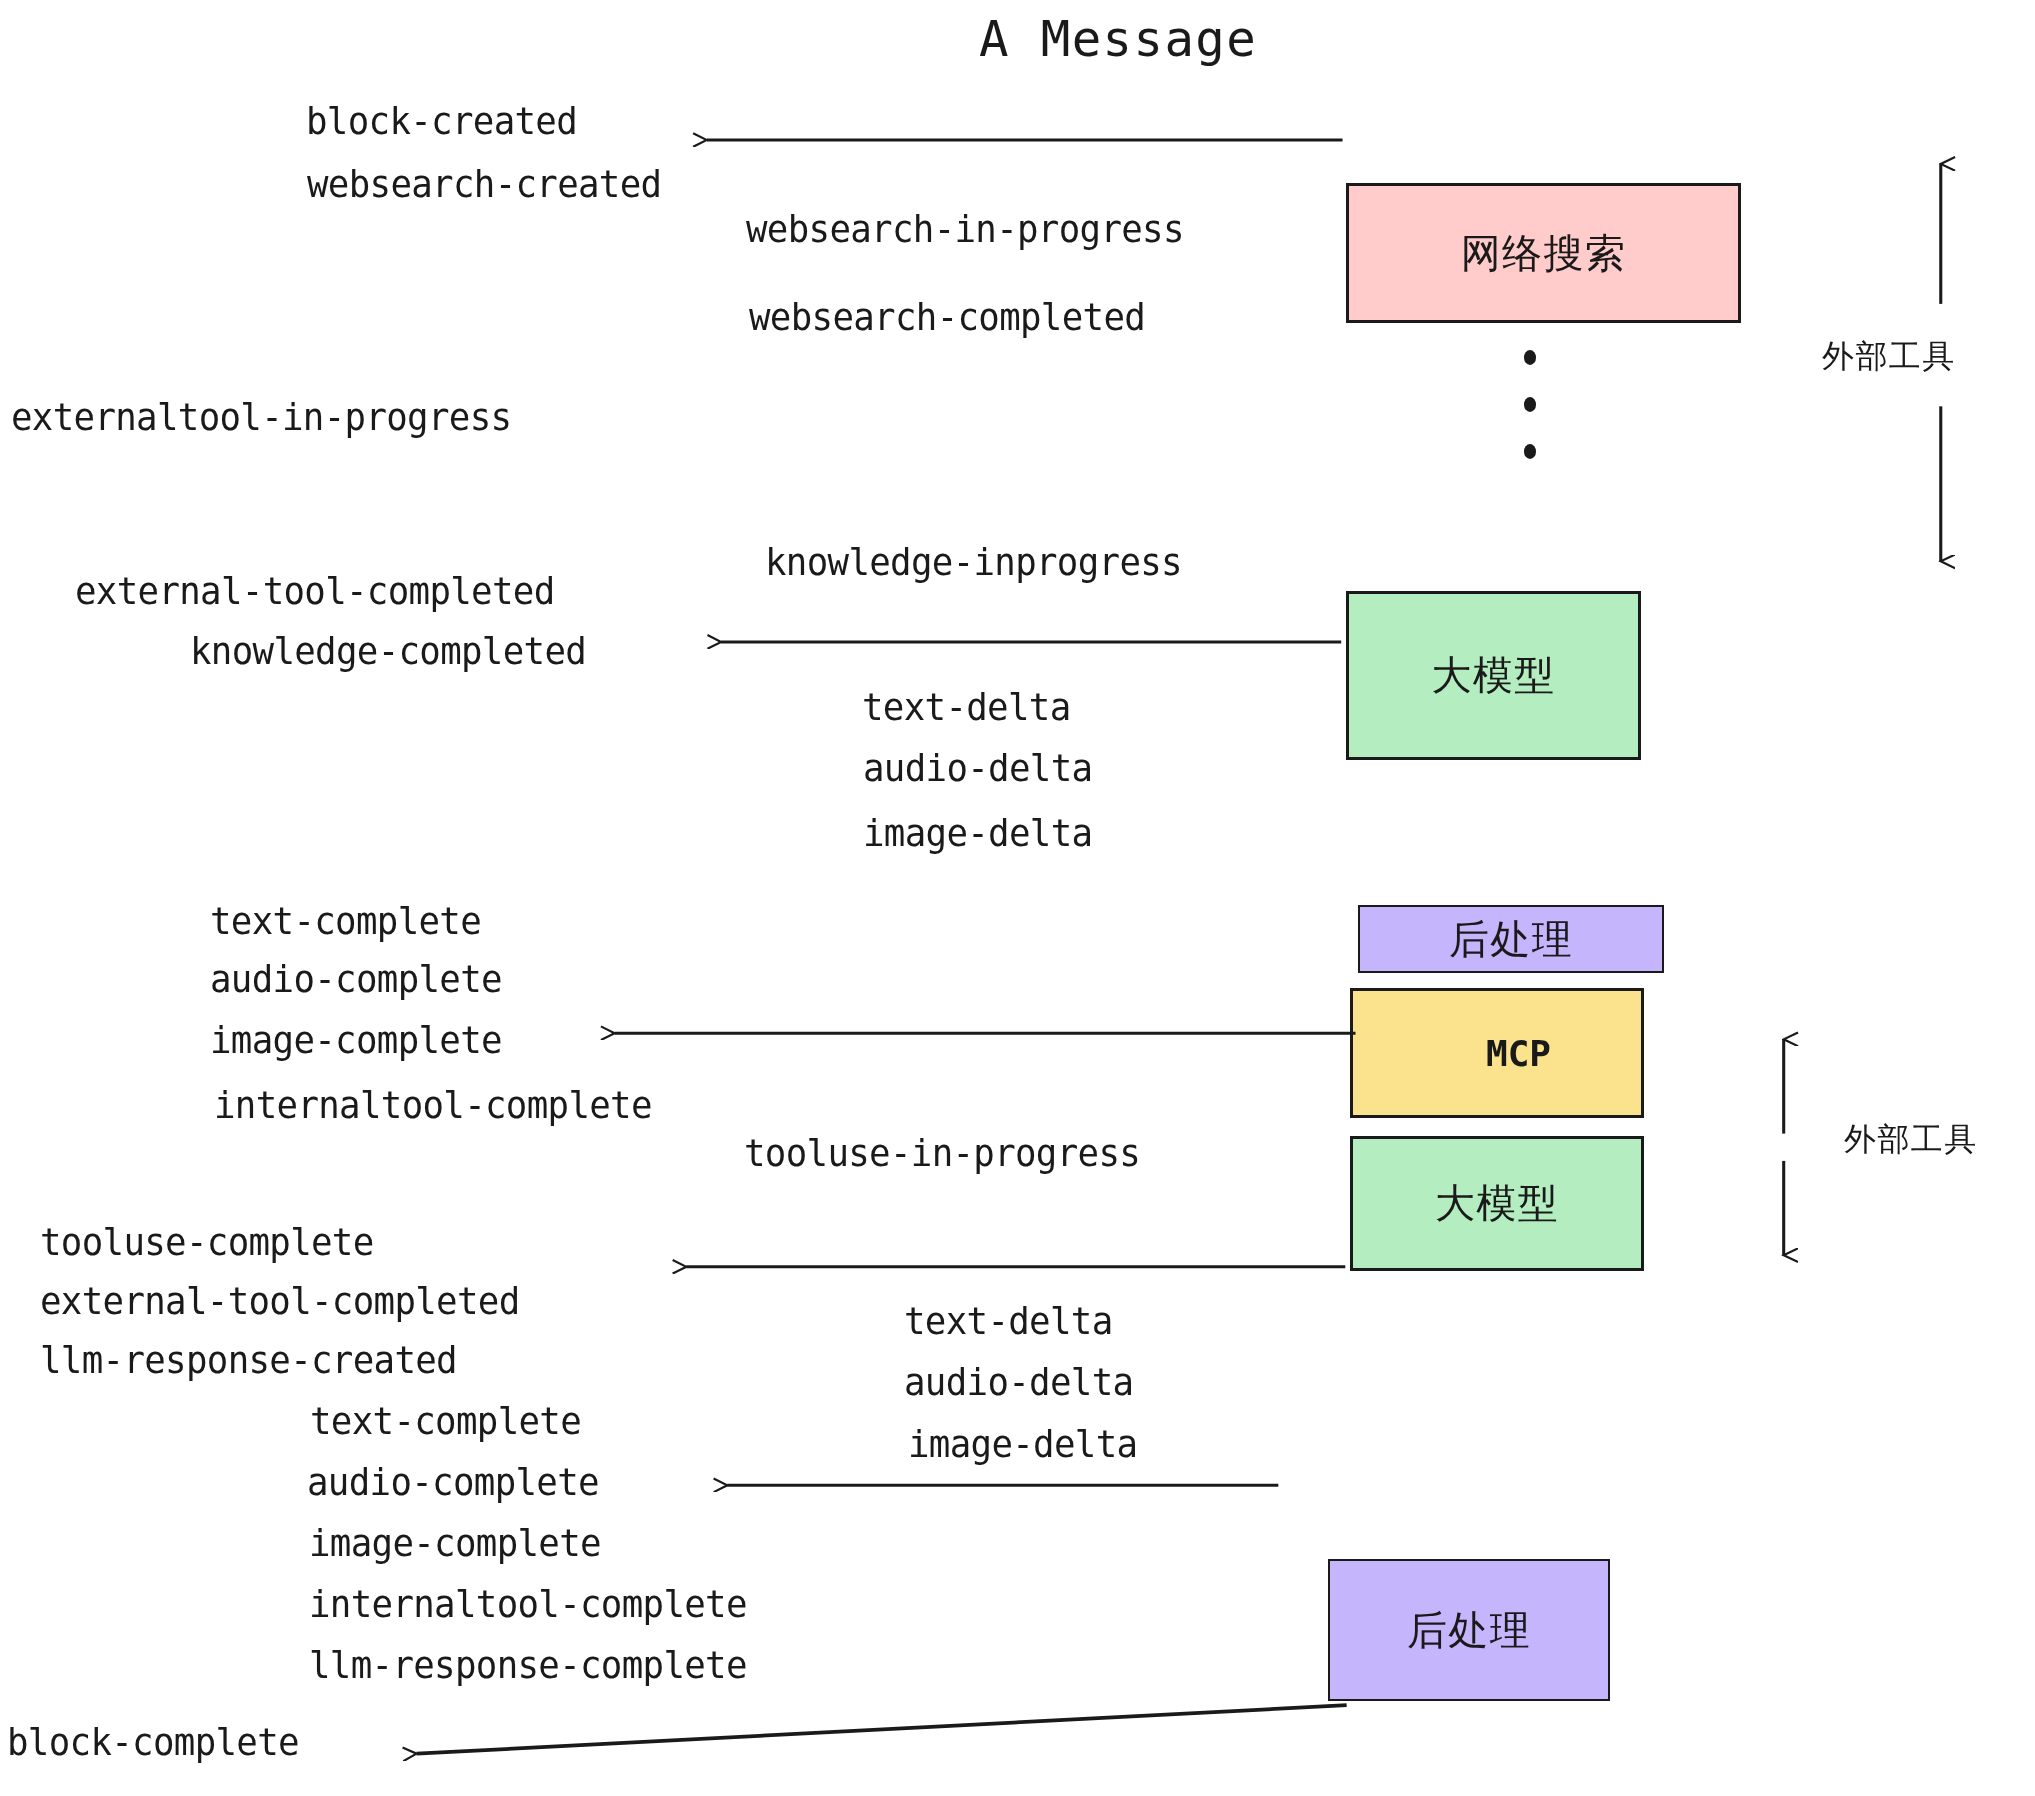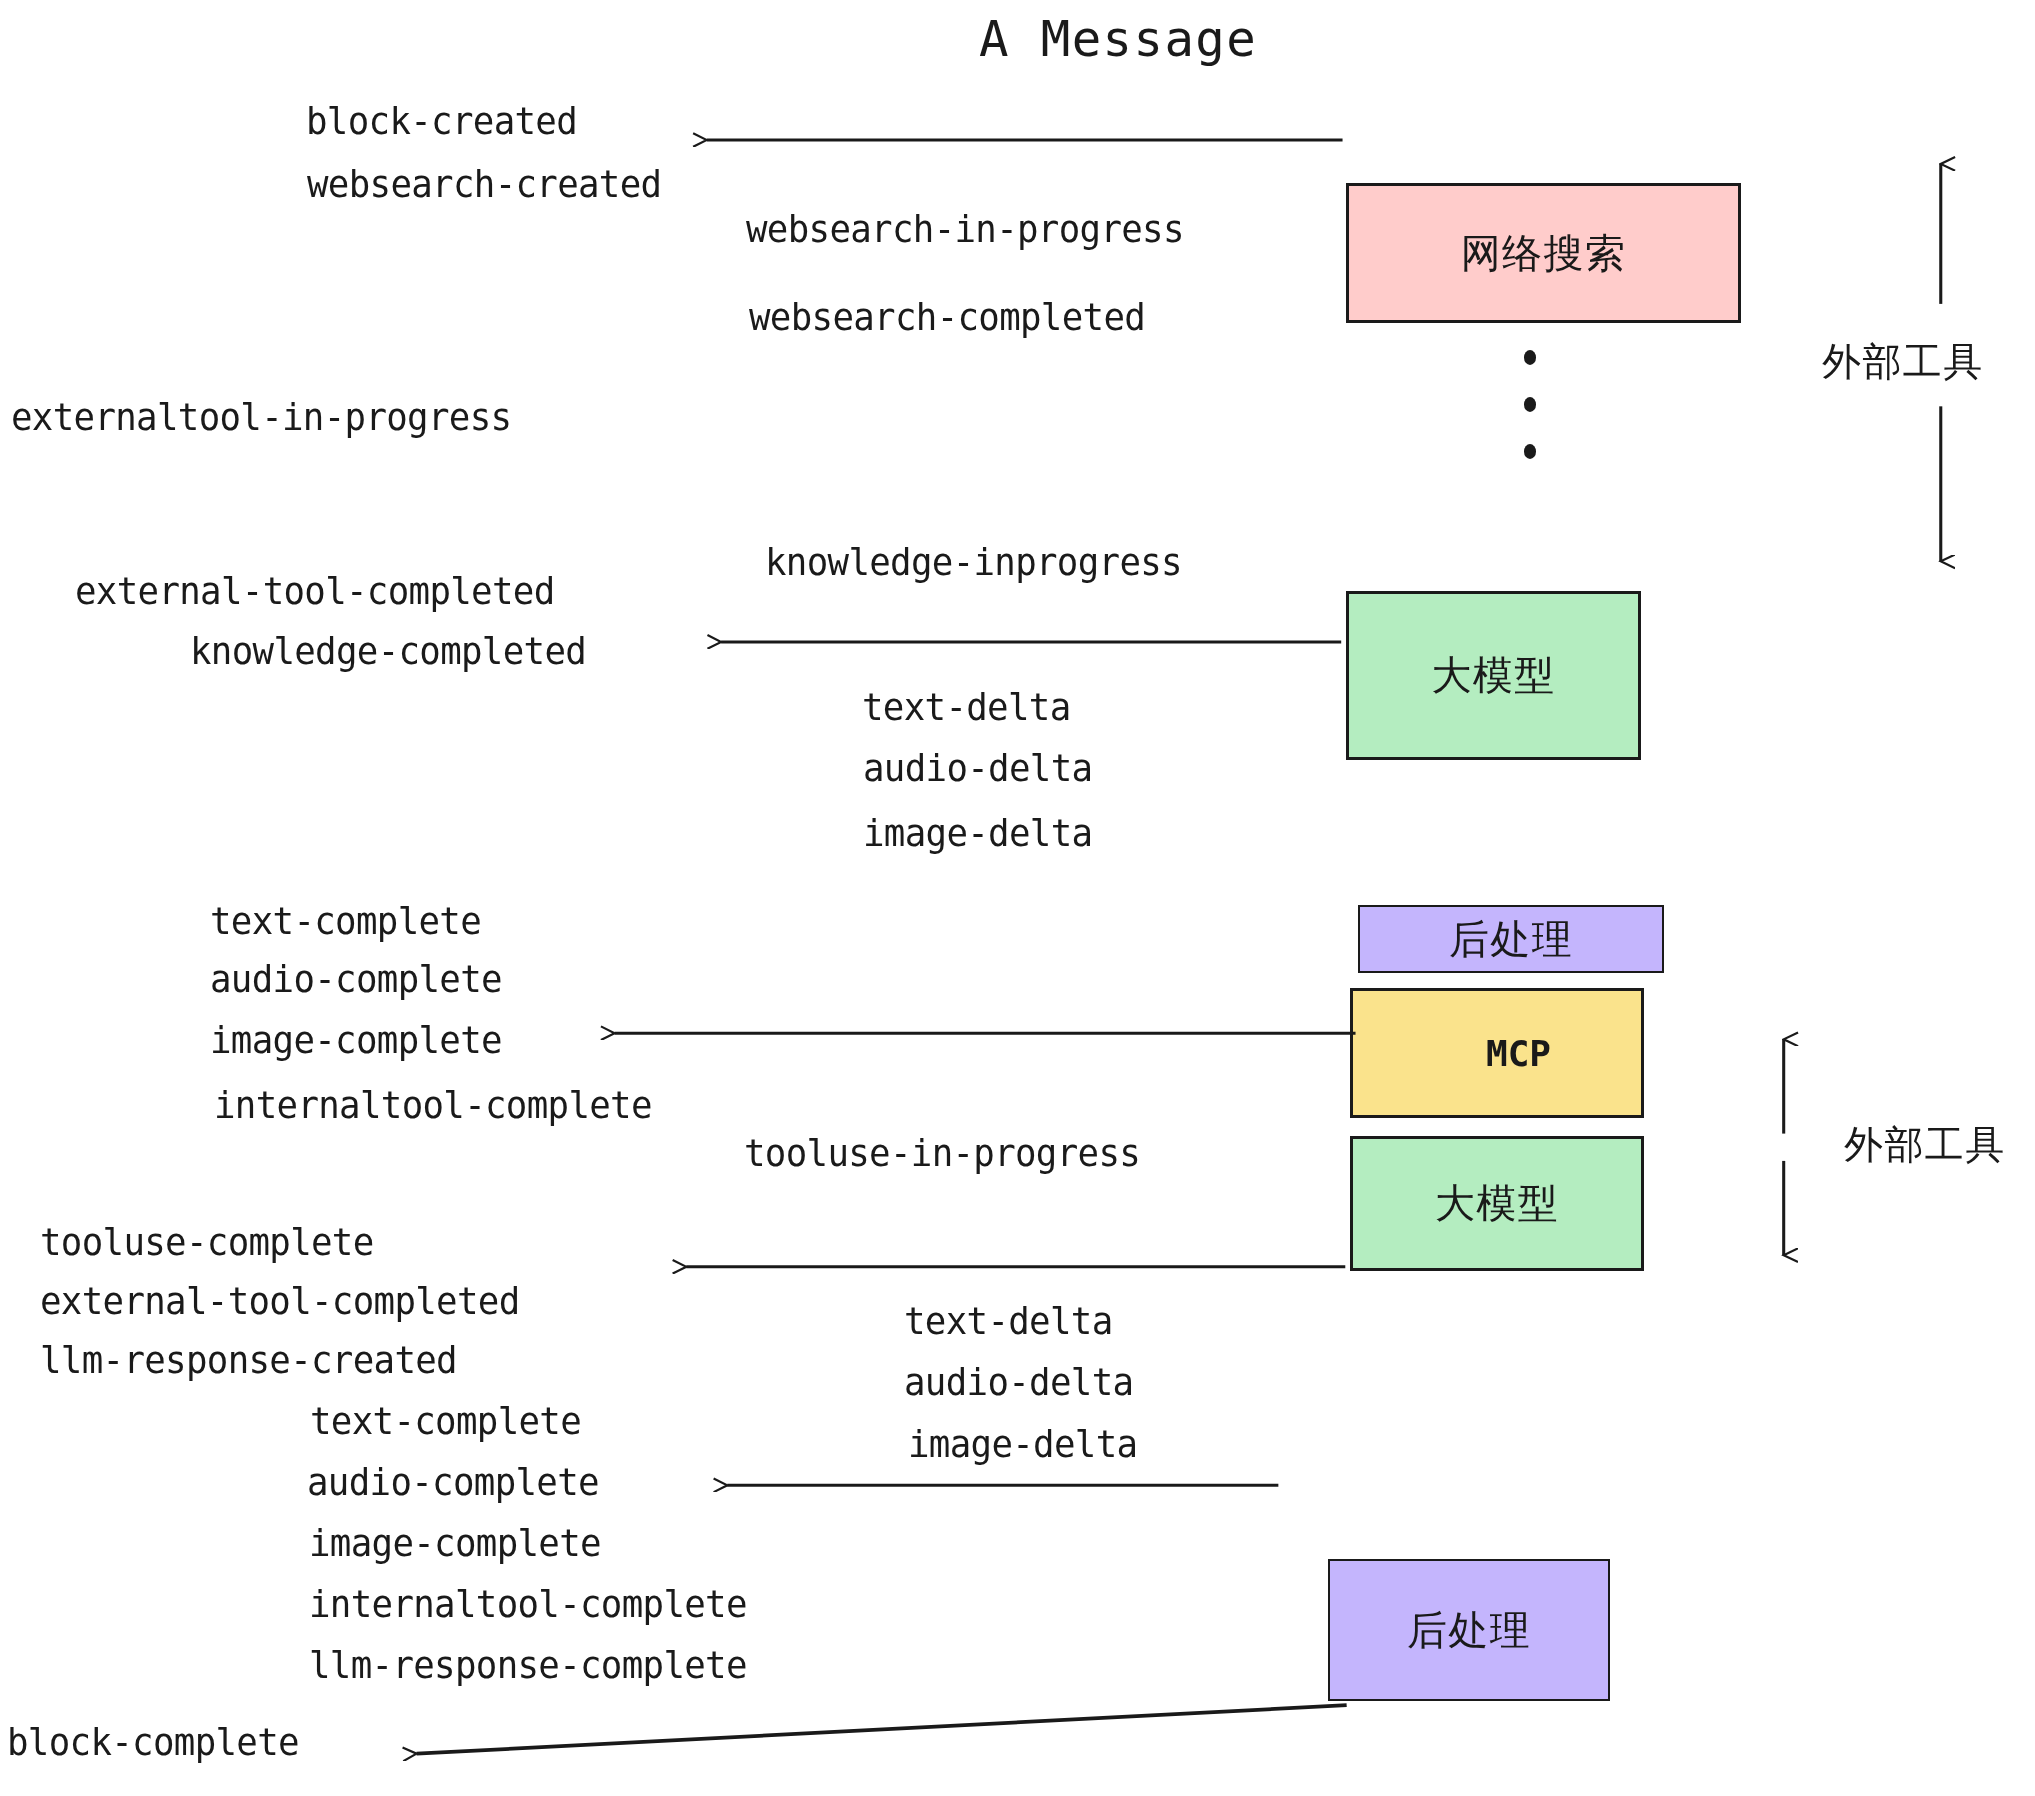--- a/index.html
+++ b/index.html
@@ -59,21 +59,21 @@
     font-size:36px;
     font-weight:700;
     letter-spacing:0px;
     padding-left:43px;
   }
   
   .side-label{
     position:absolute;
     white-space:pre;
     font-family:Liberation Sans, sans-serif;
-    font-size:39px;
+    font-size:32px;
     color:#1a1a1a;
     letter-spacing:1.4px;
   }
   
   .dots{
     position:absolute;
     display:flex;
     flex-direction:column;
     align-items:center;
     justify-content:space-between;

